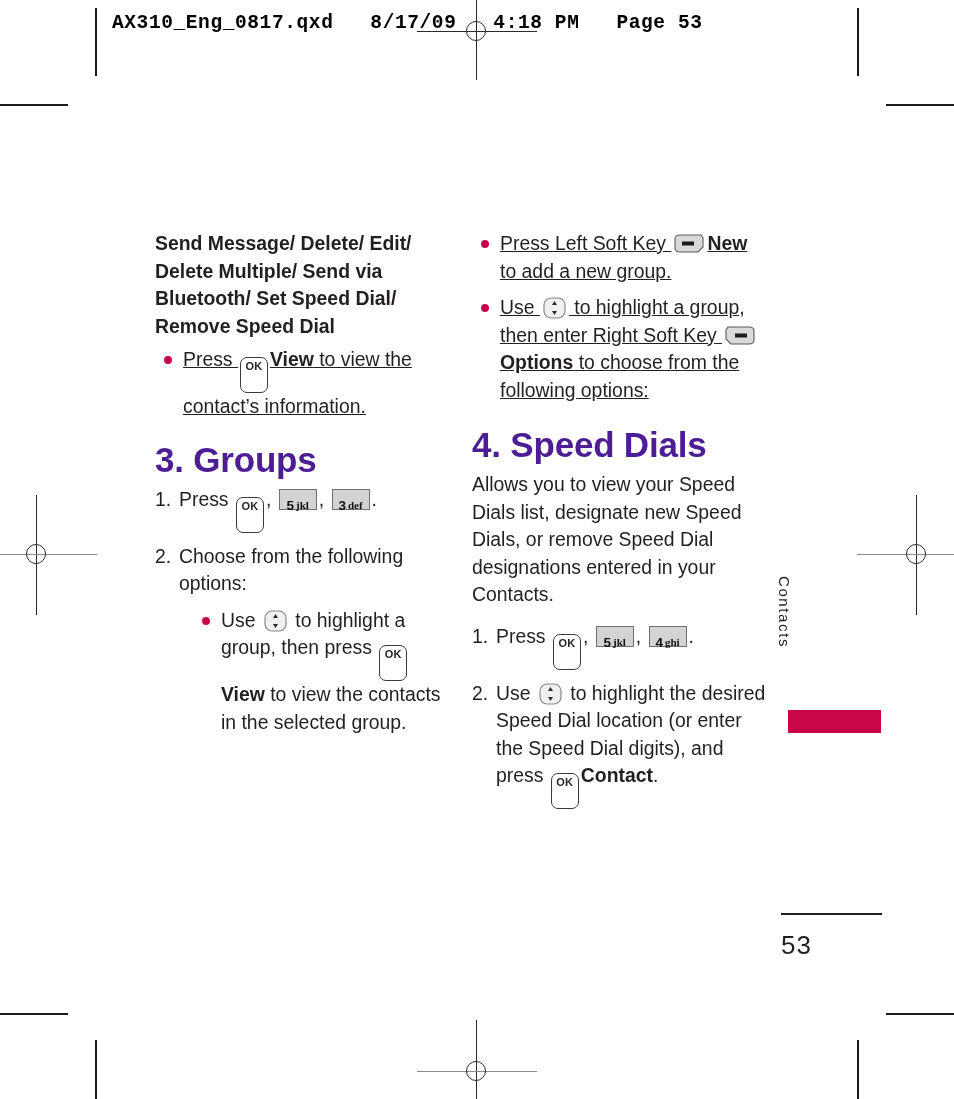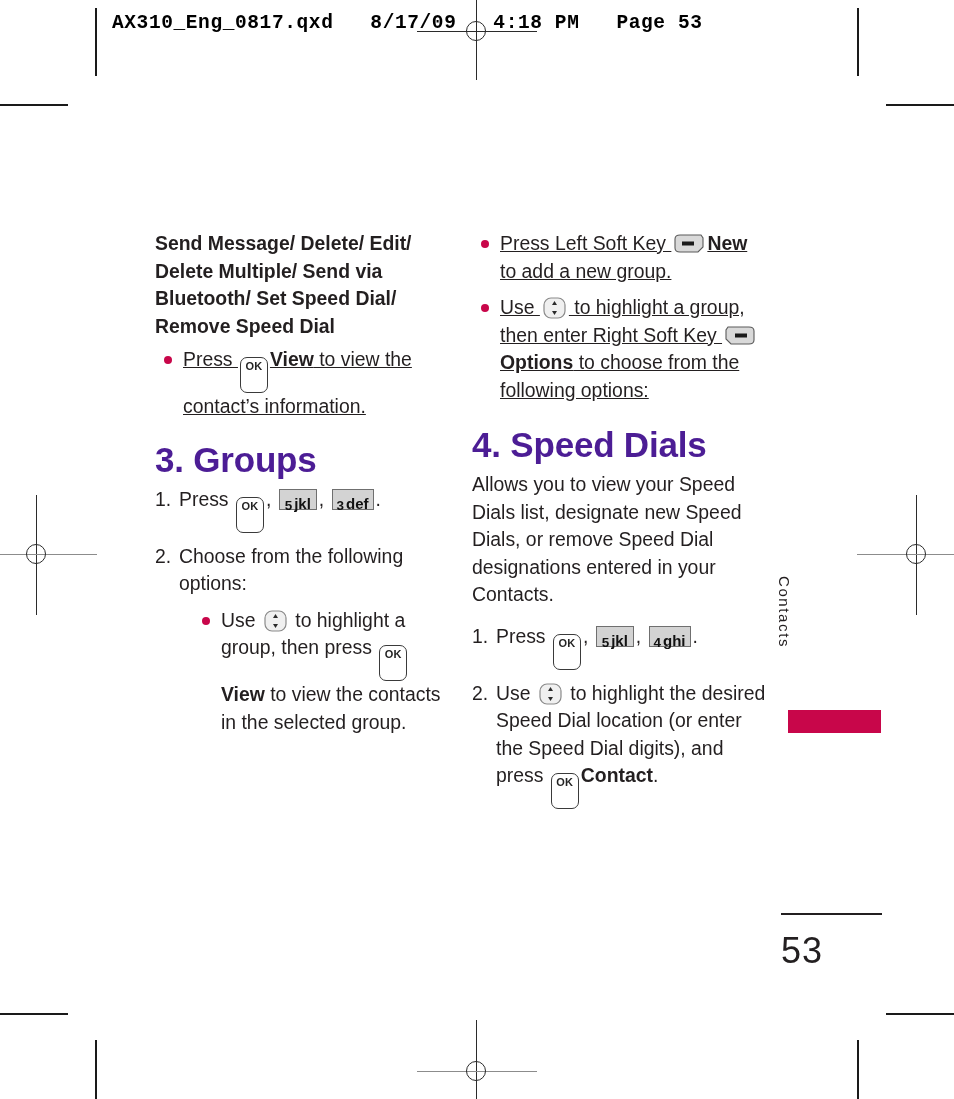--- a/index.html
+++ b/index.html
@@ -140,26 +140,27 @@
     white-space: nowrap;
     margin: 0 2px;
   }
   .key-num .d {
     font-size: 13.5px;
     font-weight: 700;
     line-height: 18px;
     color: #111;
   }
   .key-num .l {
-    font-size: 15px;
+    font-size: 11px;
     font-weight: 700;
     line-height: 18px;
     color: #111;
     margin-left: 2px;
     vertical-align: 1px;
+    font-family: Liberation Serif, serif;
   }
 
   
   .key-soft {
     width: 30px; height: 19px;
     margin: 0 3px;
     vertical-align: -3px;
   }
   .key-soft svg { display: block; }
 
@@ -204,21 +205,21 @@
   
   .folio-rule {
     position: absolute;
     left: 781px; top: 905px;
     width: 101px; height: 1.6px;
     background: #231f20;
   }
   .folio {
     position: absolute;
     left: 781px; top: 922px;
-    font-size: 36px;
+    font-size: 26px;
     color: #231f20;
     letter-spacing: 1px;
   }
 </style>
 </head>
 <body>
 
 <div class="page">
 
   <div class="mark" style="left:95px; top:0px; width:1.6px; height:68px;"></div>

